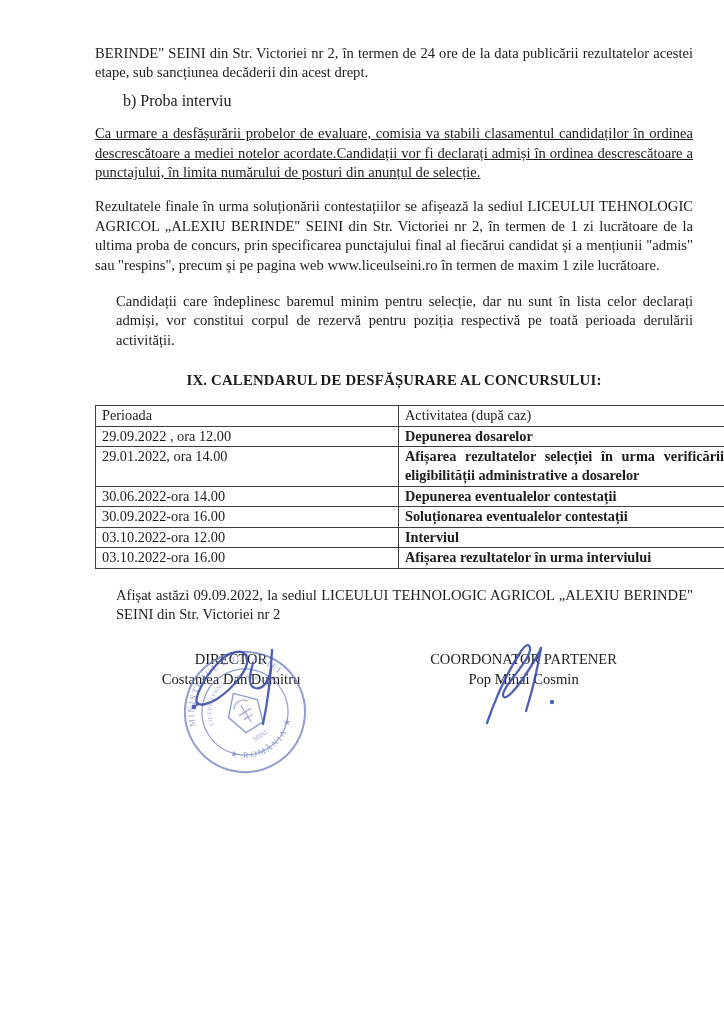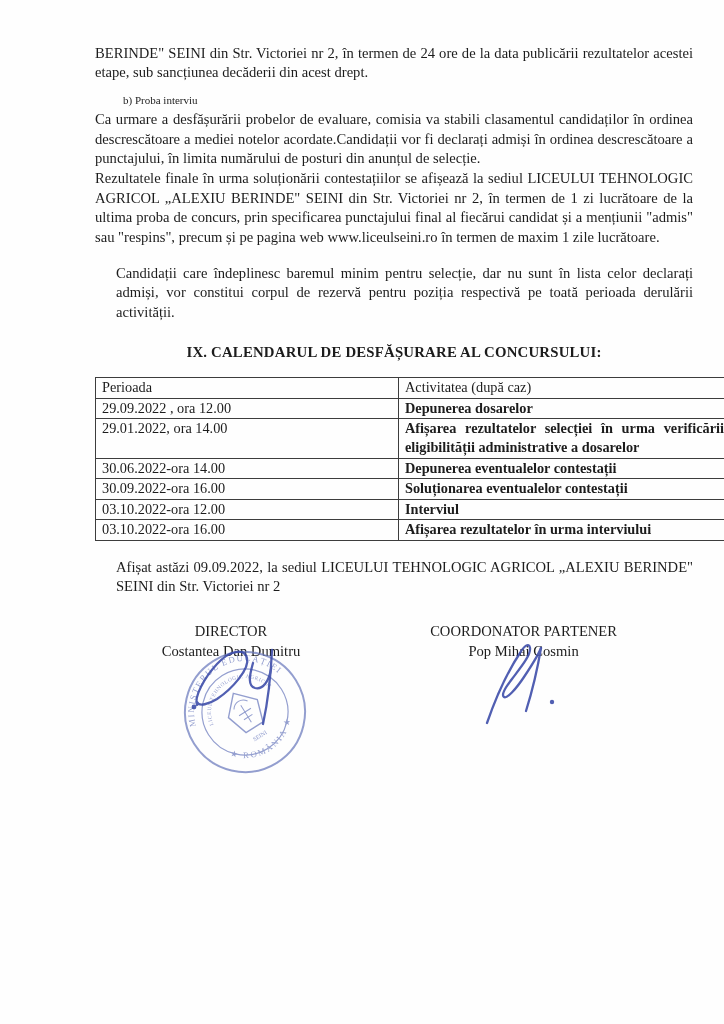--- a/index.html
+++ b/index.html
@@ -4,23 +4,23 @@
 <style>
   html,body{margin:0;padding:0;background:#e8e8e8;}
   .page{
     position:relative; width:724px; height:1024px; margin:0 auto;
     background:#fefefe; overflow:hidden;
     font-family:"Liberation Serif","DejaVu Serif",serif;
     color:#1c1c1c;
   }
   .doc{position:absolute; left:95px; top:44px; width:598px;}
   .para{font-size:14.6px; line-height:19.4px; text-align:justify; margin:0;}
-  .list-line{font-size:11px; line-height:19.4px; margin:8px 0 0 28px;}
-  .mt-sm{margin-top:1px;}
-  .mt-md{}
+  .list-line{font-size:16px; line-height:19.4px; margin:8px 0 0 28px;}
+  .mt-sm{margin-top:15px;}
+  .mt-md{margin-top:14px;text-decoration:underline;}
   .mt-lg{margin-top:17px;margin-left:21px;}
   .section-heading{
     font-size:14.8px; font-weight:bold; letter-spacing:.2px;
     margin:21px 0 0 0; line-height:19px;text-align:center;
   }
   table.schedule{
     margin-top:15px; border-collapse:collapse; width:636px;
     font-size:14.3px; line-height:18.6px;
   }
   table.schedule td, table.schedule th{

